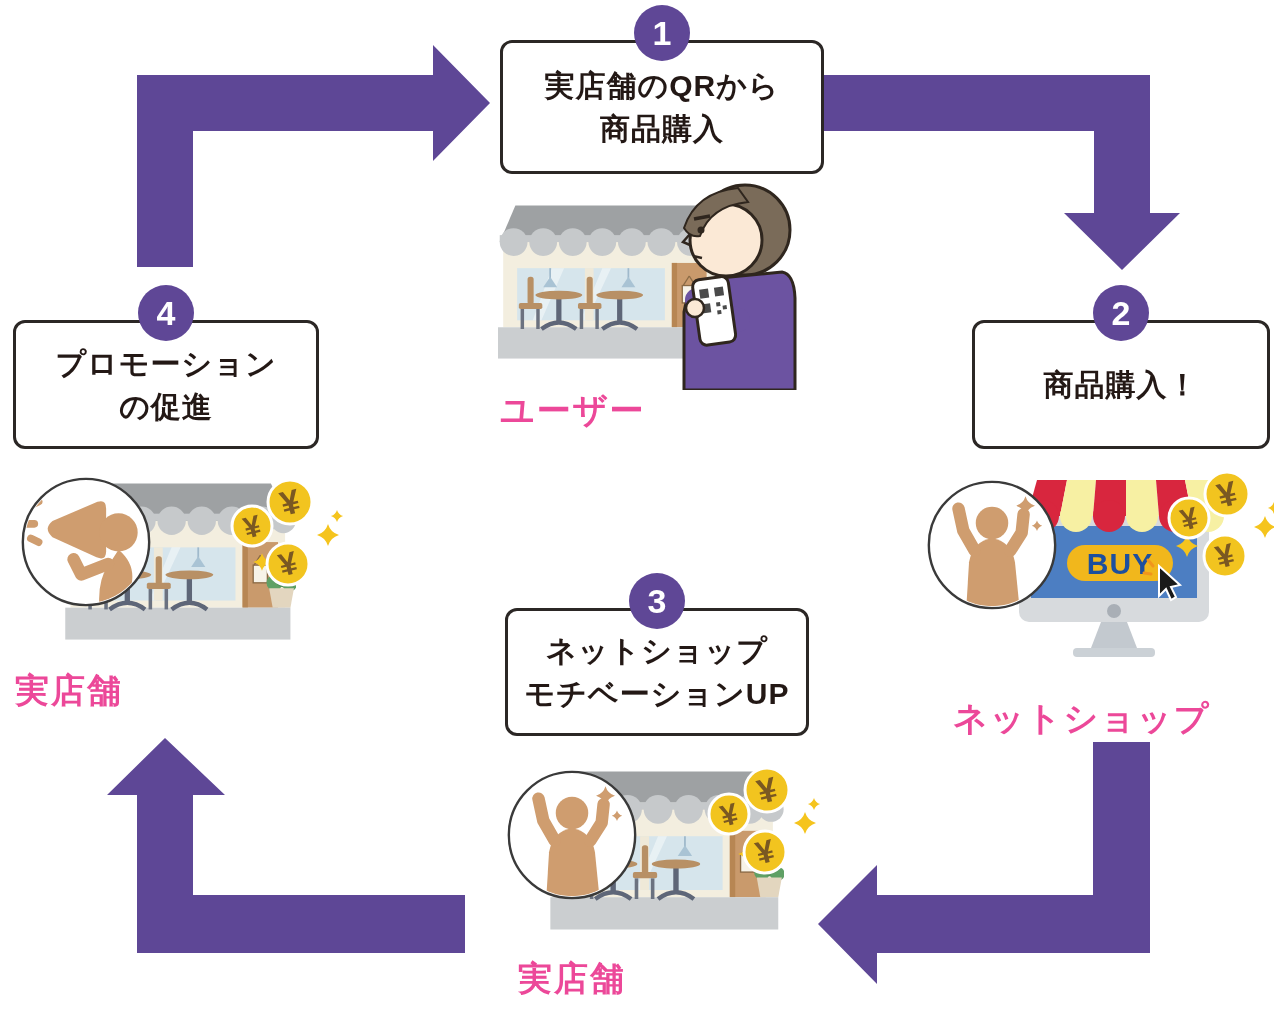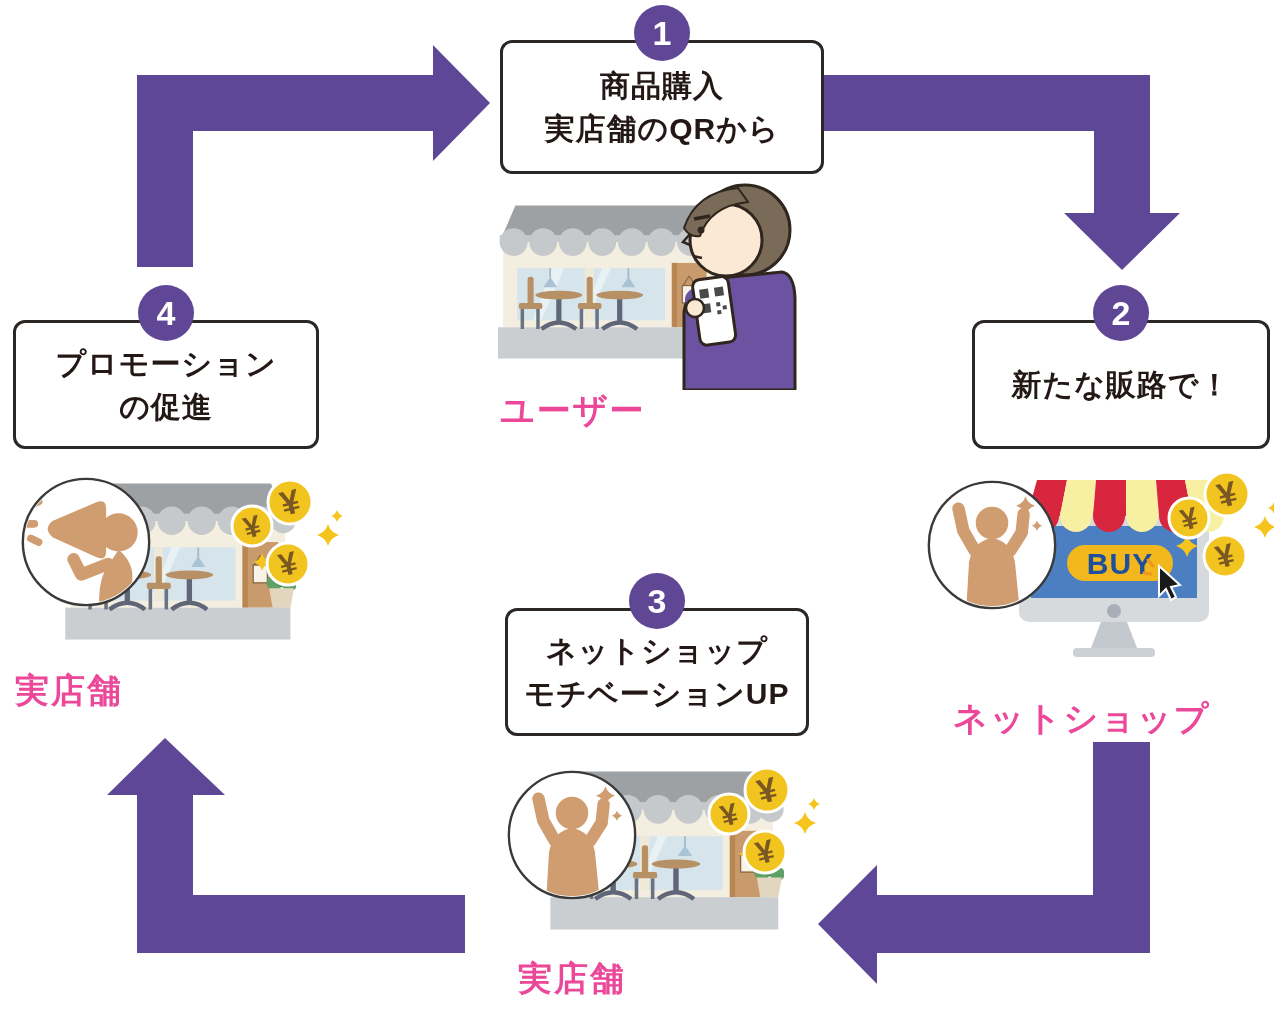--- a/index.html
+++ b/index.html
@@ -247,27 +247,27 @@
 
   <svg class="illo" style="left:15px; top:470px;" width="345" height="195" viewBox="0 0 345 195">
     <use href="#cafe-storefront" x="50" y="10" width="231" height="164"></use>
     <use href="#sparkle" transform="translate(247,92) scale(0.8)" fill="#F5C41D"></use>
     <use href="#coin-cluster" x="215" y="8" width="115" height="110"></use>
     <use href="#shout-person" x="4" y="5" width="134" height="134"></use>
   </svg>
 
   <div class="stepbox" style="left:500px; top:40px; width:318px; height:128px;">
     <div class="badge">1</div>
+    <div class="line">実店舗のQRから</div>
     <div class="line">商品購入</div>
-    <div class="line">実店舗のQRから</div>
   </div>
 
   <div class="stepbox" style="left:972px; top:320px; width:292px; height:123px;">
     <div class="badge">2</div>
-    <div class="line">新たな販路で！</div>
+    <div class="line">商品購入！</div>
   </div>
 
   <div class="stepbox" style="left:505px; top:608px; width:298px; height:122px;">
     <div class="badge">3</div>
     <div class="line">ネットショップ</div>
     <div class="line">モチベーションUP</div>
   </div>
 
   <div class="stepbox" style="left:13px; top:320px; width:300px; height:123px;">
     <div class="badge">4</div>

